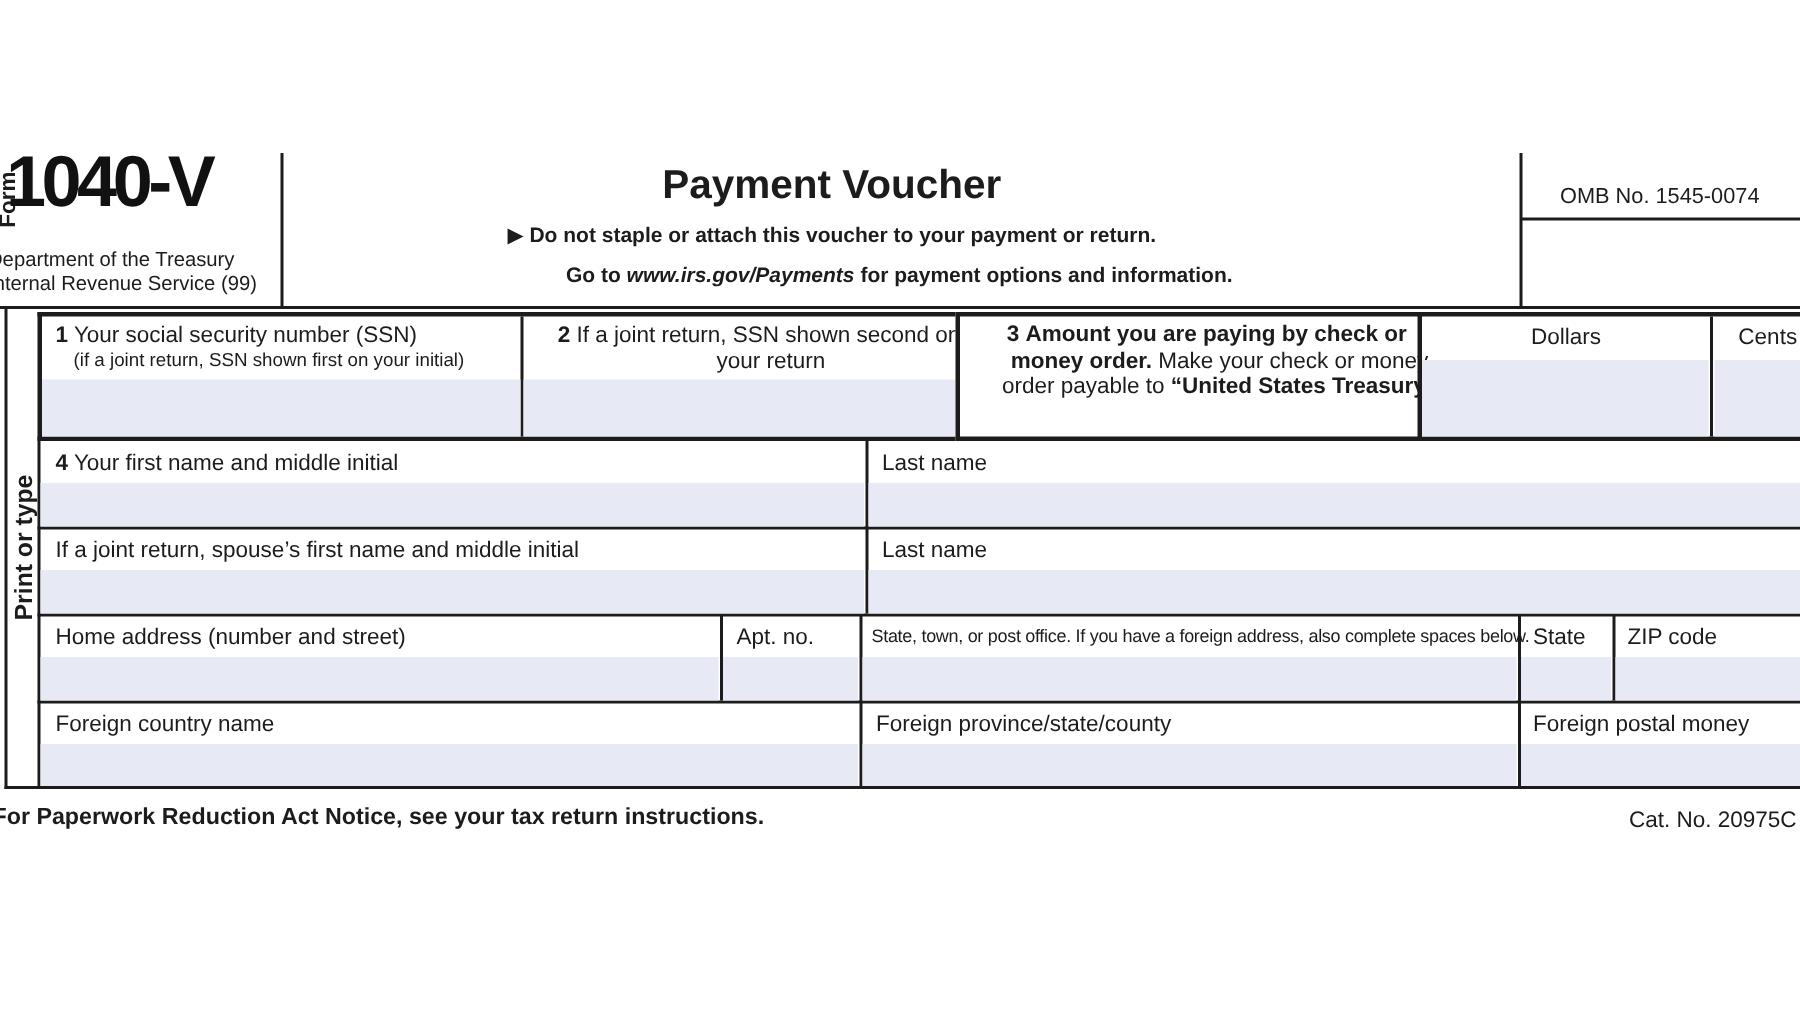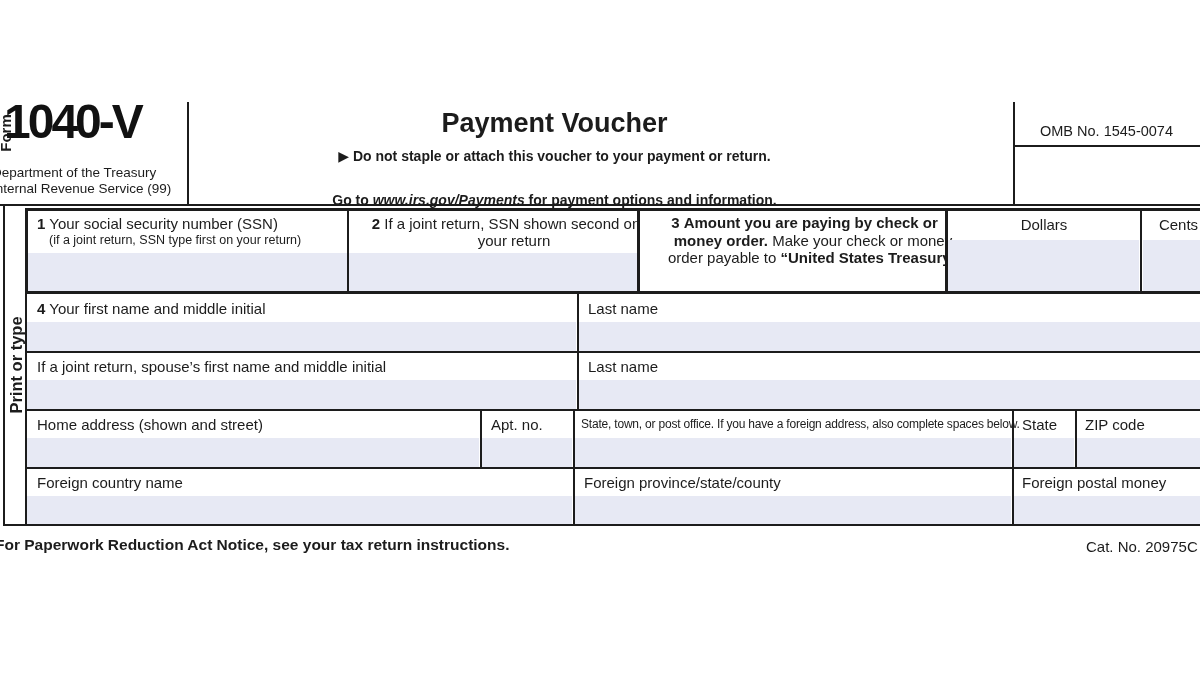--- a/index.html
+++ b/index.html
@@ -44,21 +44,21 @@
     <div>Internal Revenue Service (99)</div>
   </div>
 
   <div class="ln" style="left:187px;top:102px;width:2px;height:103px;"></div>
 
   <div class="center-col title">Payment Voucher</div>
   <div class="center-col note" style="top:148px;">
     <span>▶</span>
     <span>Do not staple or attach this voucher to your payment or return.</span>
   </div>
-  <div class="center-col note" style="top:192px;">
+  <div class="center-col note" style="top:175px;padding-left:45px;">
     <span>Go to </span><i><span>www.irs.gov/Payments</span></i><span> for payment options and information.</span>
   </div>
 
   <div class="ln" style="left:1013px;top:102px;width:2px;height:103px;"></div>
   <div class="right-col omb">OMB No. 1545-0074</div>
   <div class="ln" style="left:1014px;top:145px;width:186px;height:2px;"></div>
 
   <div class="ln" style="left:0;top:204px;width:1200px;height:2px;"></div>
 
   <div class="ln" style="left:3px;top:206px;width:2px;height:320px;"></div>
@@ -69,21 +69,21 @@
   <div class="ln" style="left:25px;top:208px;width:3px;height:86px;"></div>
   <div class="ln" style="left:347px;top:211px;width:2px;height:80px;"></div>
   <div class="ln" style="left:1140px;top:211px;width:2px;height:80px;"></div>
 
   <div class="shade" style="left:28px;top:253px;width:319px;height:38px;"></div>
   <div class="shade" style="left:349px;top:253px;width:288px;height:38px;"></div>
 
   <div class="lbl" style="left:37px;top:215px;">
     <b>1</b> <span>Your social security number (SSN)</span>
   </div>
-  <div class="lbl sub" style="left:49px;top:233px;">(if a joint return, SSN type first on your return)</div>
+  <div class="lbl sub" style="left:49px;top:233px;">(if a joint return, SSN shown first on your initial)</div>
 
   <div class="lbl hang" style="left:359px;top:215px;width:278px;padding-left:16px;text-indent:-16px;">
     <b>2</b> <span>If a joint return, SSN shown second on your return</span>
   </div>
 
   <div class="box3"></div>
   <div class="lbl hang" style="left:650px;top:214px;width:292px;padding-left:17px;text-indent:-17px;line-height:1.18;">
     <b>3</b> <b>Amount you are paying by check or money order.</b><span> Make your check or money order payable to </span><b>“United States Treasury”</b>
   </div>
 
@@ -114,21 +114,21 @@
   <div class="shade" style="left:27px;top:380px;width:549px;height:29px;"></div>
   <div class="shade" style="left:579px;top:380px;width:636px;height:29px;"></div>
   <div class="lbl" style="left:37px;top:358px;">If a joint return, spouse’s first name and middle initial</div>
   <div class="lbl" style="left:588px;top:358px;">Last name</div>
 
   <div class="shade" style="left:27px;top:438px;width:452px;height:29px;"></div>
   <div class="shade" style="left:482px;top:438px;width:90px;height:29px;"></div>
   <div class="shade" style="left:575px;top:438px;width:436px;height:29px;"></div>
   <div class="shade" style="left:1014px;top:438px;width:60px;height:29px;"></div>
   <div class="shade" style="left:1077px;top:438px;width:138px;height:29px;"></div>
-  <div class="lbl" style="left:37px;top:416px;">Home address (shown and street)</div>
+  <div class="lbl" style="left:37px;top:416px;">Home address (number and street)</div>
   <div class="lbl" style="left:491px;top:416px;">Apt. no.</div>
   <div class="lbl city-small" style="left:581px;top:418px;">State, town, or post office. If you have a foreign address, also complete spaces below.</div>
   <div class="lbl" style="left:1022px;top:416px;">State</div>
   <div class="lbl" style="left:1085px;top:416px;">ZIP code</div>
 
   <div class="shade" style="left:27px;top:496px;width:545px;height:28px;"></div>
   <div class="shade" style="left:575px;top:496px;width:436px;height:28px;"></div>
   <div class="shade" style="left:1014px;top:496px;width:201px;height:28px;"></div>
   <div class="lbl" style="left:37px;top:474px;">Foreign country name</div>
   <div class="lbl" style="left:584px;top:474px;">Foreign province/state/county</div>

